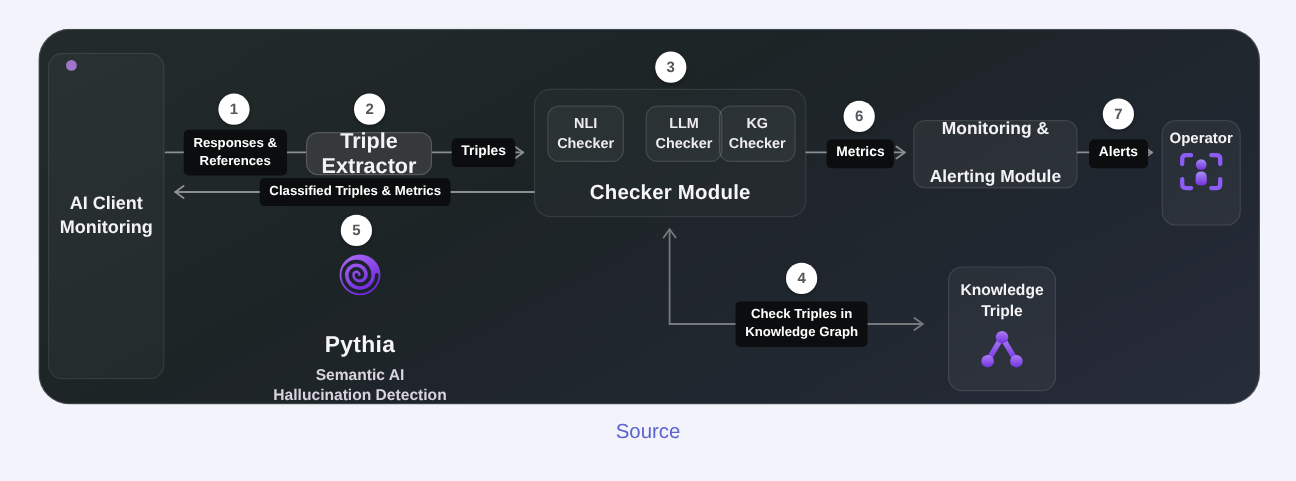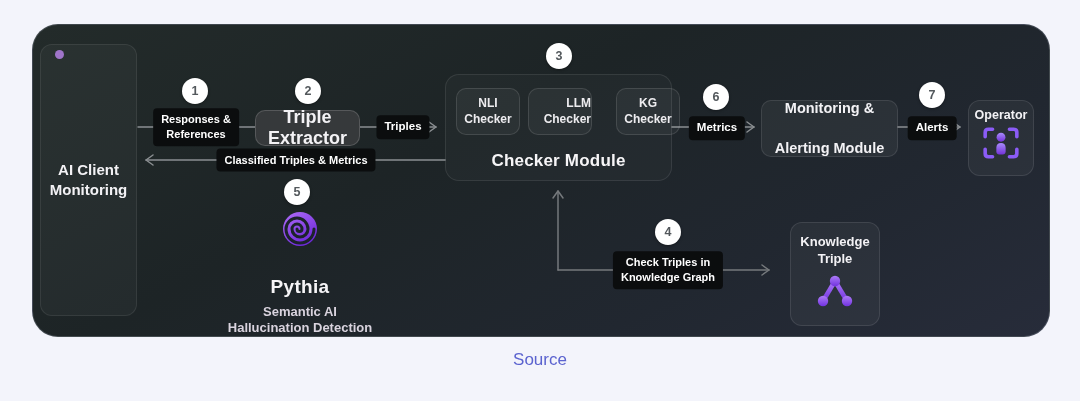--- a/index.html
+++ b/index.html
@@ -49,37 +49,37 @@
     border-radius:14px;
   }
   .mini {
     position:absolute; top:13px; width:64px; height:47px;
     background:rgba(255,255,255,0.045);
     border:1px solid rgba(255,255,255,0.12);
     border-radius:10px;
     display:flex; flex-direction:column; align-items:center; justify-content:center;
     font-size:12px; font-weight:bold; line-height:1.3; color:#edecef;
   }
-  .mini-1 { left:10px; } .mini-2 { left:82px;align-items:flex-end; } .mini-3 { left:170px; }
+  .mini-1 { left:10px; } .mini-2 { left:92px; } .mini-3 { left:153px; }
   .checker-title {
     position:absolute; left:0; right:0; bottom:9px;
     font-size:17px; font-weight:bold; letter-spacing:.2px; text-align:center; color:#f6f5f7;
   }
 
   .monitoring {
     left:761px; top:100px; width:137px; height:57px;
     background:rgba(255,255,255,0.05);
     border:1px solid rgba(255,255,255,0.10);
     border-radius:10px;
     display:flex; flex-direction:column; align-items:center; justify-content:center;
     font-size:14.5px; font-weight:bold; line-height:1.35;gap:20px;
   }
 
   .operator {
-    left:968px; top:100px; width:66px; height:76px;
+    left:968px; top:100px; width:66px; height:88px;
     background:rgba(255,255,255,0.045);
     border:1px solid rgba(255,255,255,0.10);
     border-radius:12px;
     display:flex; flex-direction:column; align-items:center;
     padding-top:7px; font-size:12.5px; font-weight:bold;
   }
   .operator svg { margin-top:4px; }
 
   .kg {
     left:790px; top:222px; width:90px; height:104px;

